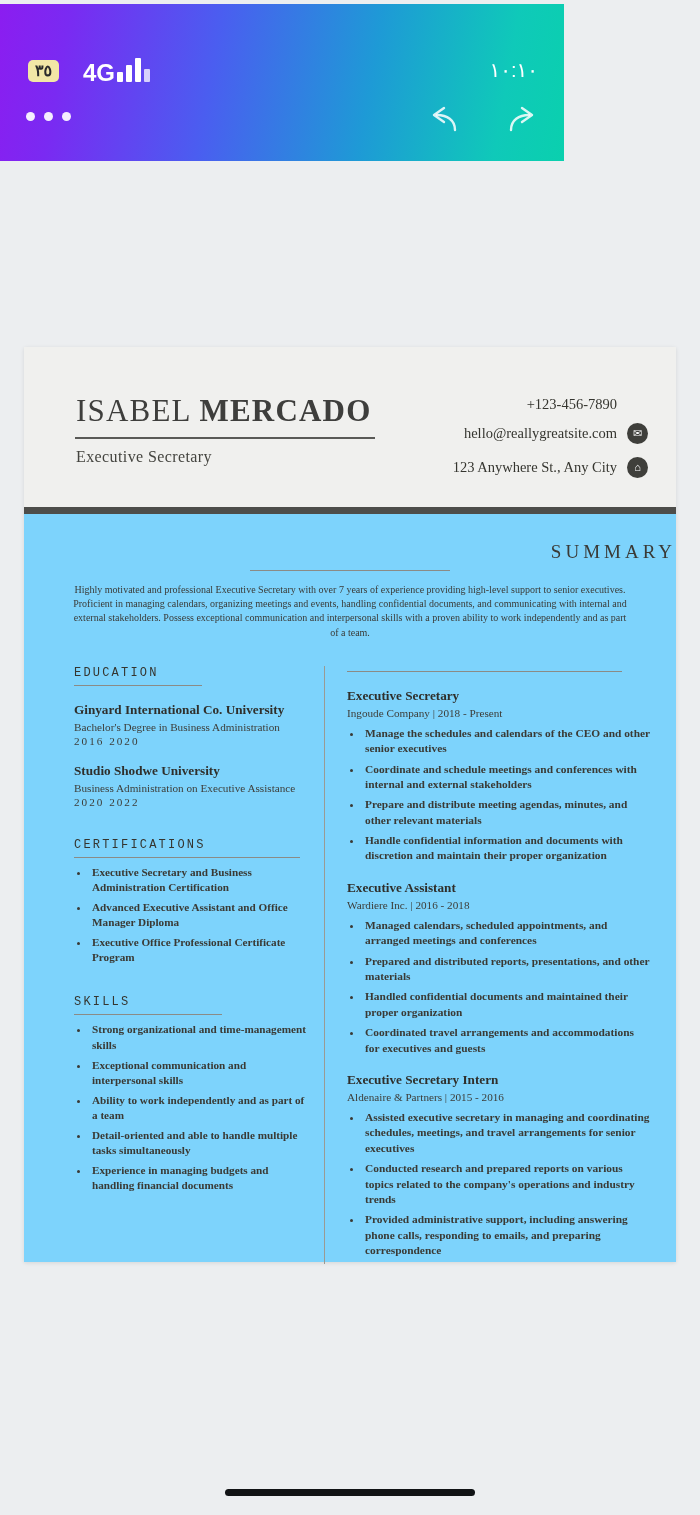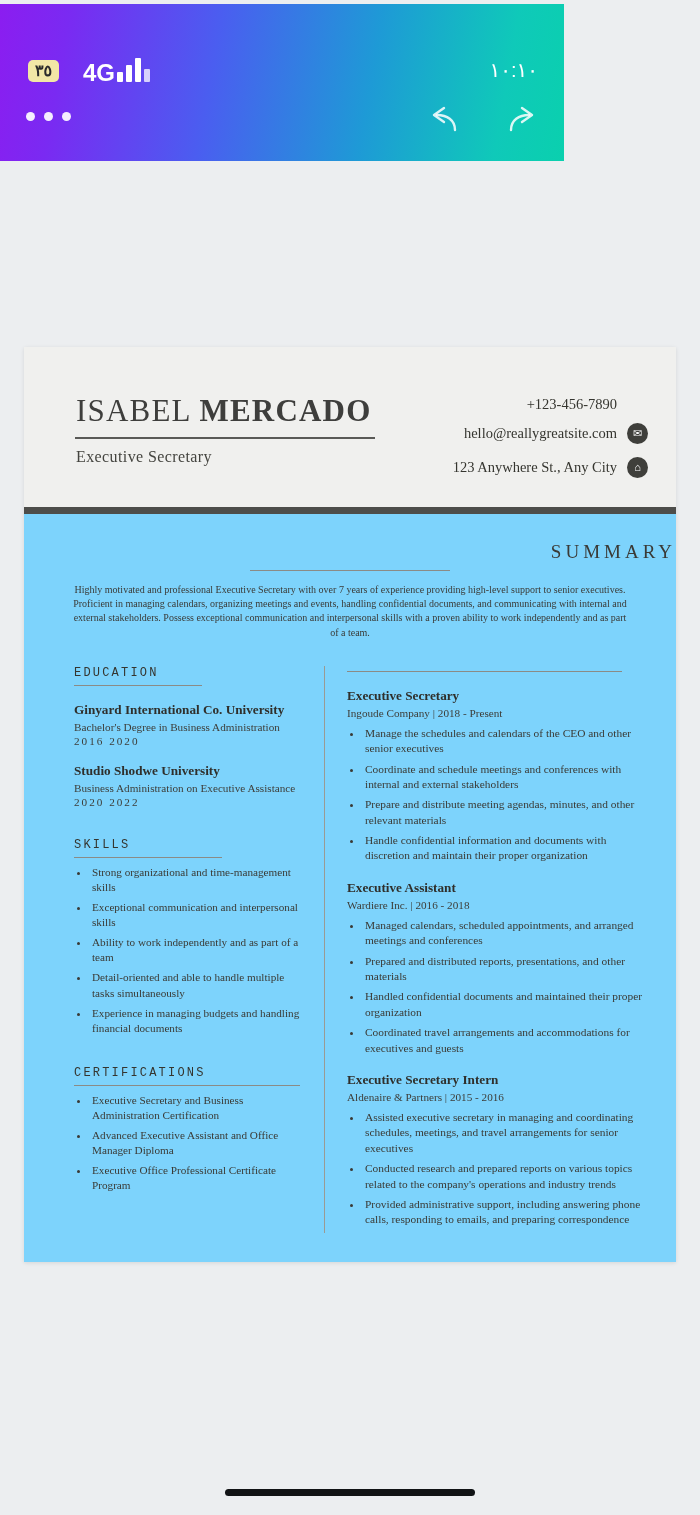--- a/index.html
+++ b/index.html
@@ -202,20 +202,21 @@
   ul.bullets {
     margin: 7px 0 0 16px;
   }
   ul.bullets li {
     font-family: "Liberation Serif", serif;
     font-size: 11.2px;
     line-height: 1.35;
     color: #3a3a35;
     margin-bottom: 5px;
     padding-left: 2px;
+    font-weight: bold;
   }
   .col-right ul.bullets li { font-size: 11.4px; }
   .block-gap { }
   .sec-gap { margin-top: 30px; }
 
   
   .watermark {
     position: absolute; right: 18px; bottom: 28px;
     font-family: "Liberation Serif", serif;
     font-size: 46px;
@@ -321,41 +322,41 @@
             </div>
 
             <div class="entry">
               <div class="entry-title">Studio Shodwe University</div>
               <div class="entry-sub">Business Administration on Executive Assistance</div>
               <div class="entry-dates">2020    2022</div>
             </div>
           </div>
 
           <div class="sec-gap">
+            <div class="sec-head">CERTIFICATIONS</div>
+            <div class="sec-rule w-cert"></div>
+            <ul class="bullets">
+              <li>Executive Secretary and Business Administration Certification</li>
+              <li>Advanced Executive Assistant and Office Manager Diploma</li>
+              <li>Executive Office Professional Certificate Program</li>
+            </ul>
+          </div>
+
+          <div class="sec-gap">
             <div class="sec-head">SKILLS</div>
             <div class="sec-rule w-skills"></div>
             <ul class="bullets">
               <li>Strong organizational and time-management skills</li>
               <li>Exceptional communication and interpersonal skills</li>
               <li>Ability to work independently and as part of a team</li>
               <li>Detail-oriented and able to handle multiple tasks simultaneously</li>
               <li>Experience in managing budgets and handling financial documents</li>
             </ul>
           </div>
 
-          <div class="sec-gap">
-            <div class="sec-head">CERTIFICATIONS</div>
-            <div class="sec-rule w-cert"></div>
-            <ul class="bullets">
-              <li>Executive Secretary and Business Administration Certification</li>
-              <li>Advanced Executive Assistant and Office Manager Diploma</li>
-              <li>Executive Office Professional Certificate Program</li>
-            </ul>
-          </div>
-
         </div>
 
         <div class="col-sep"></div>
 
         <div class="col-right">
 
           <div class="sec-rule w-right"></div>
 
           <div class="entry">
             <div class="entry-title">Executive Secretary</div>

